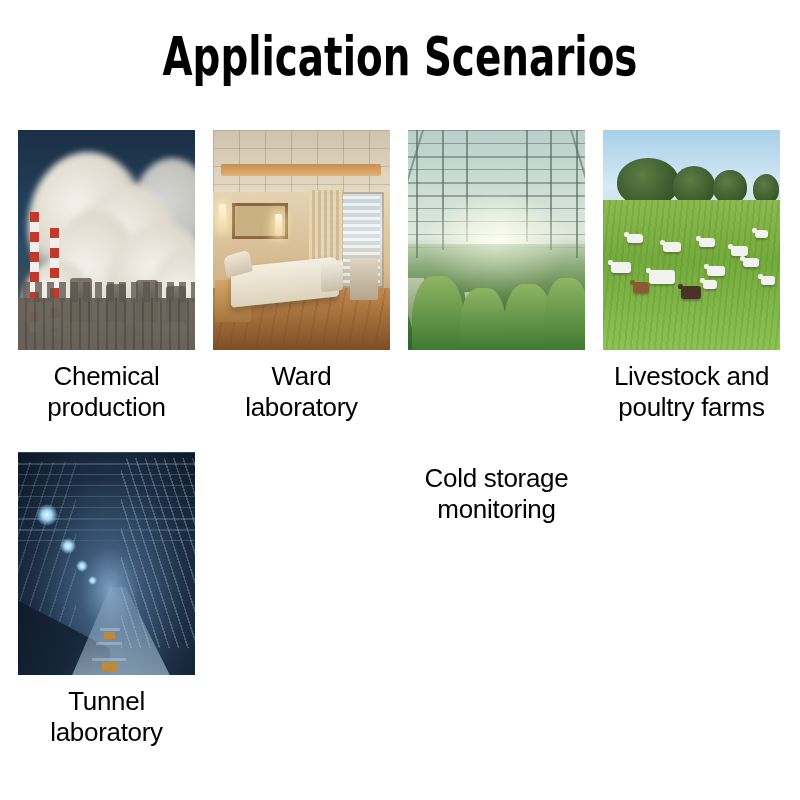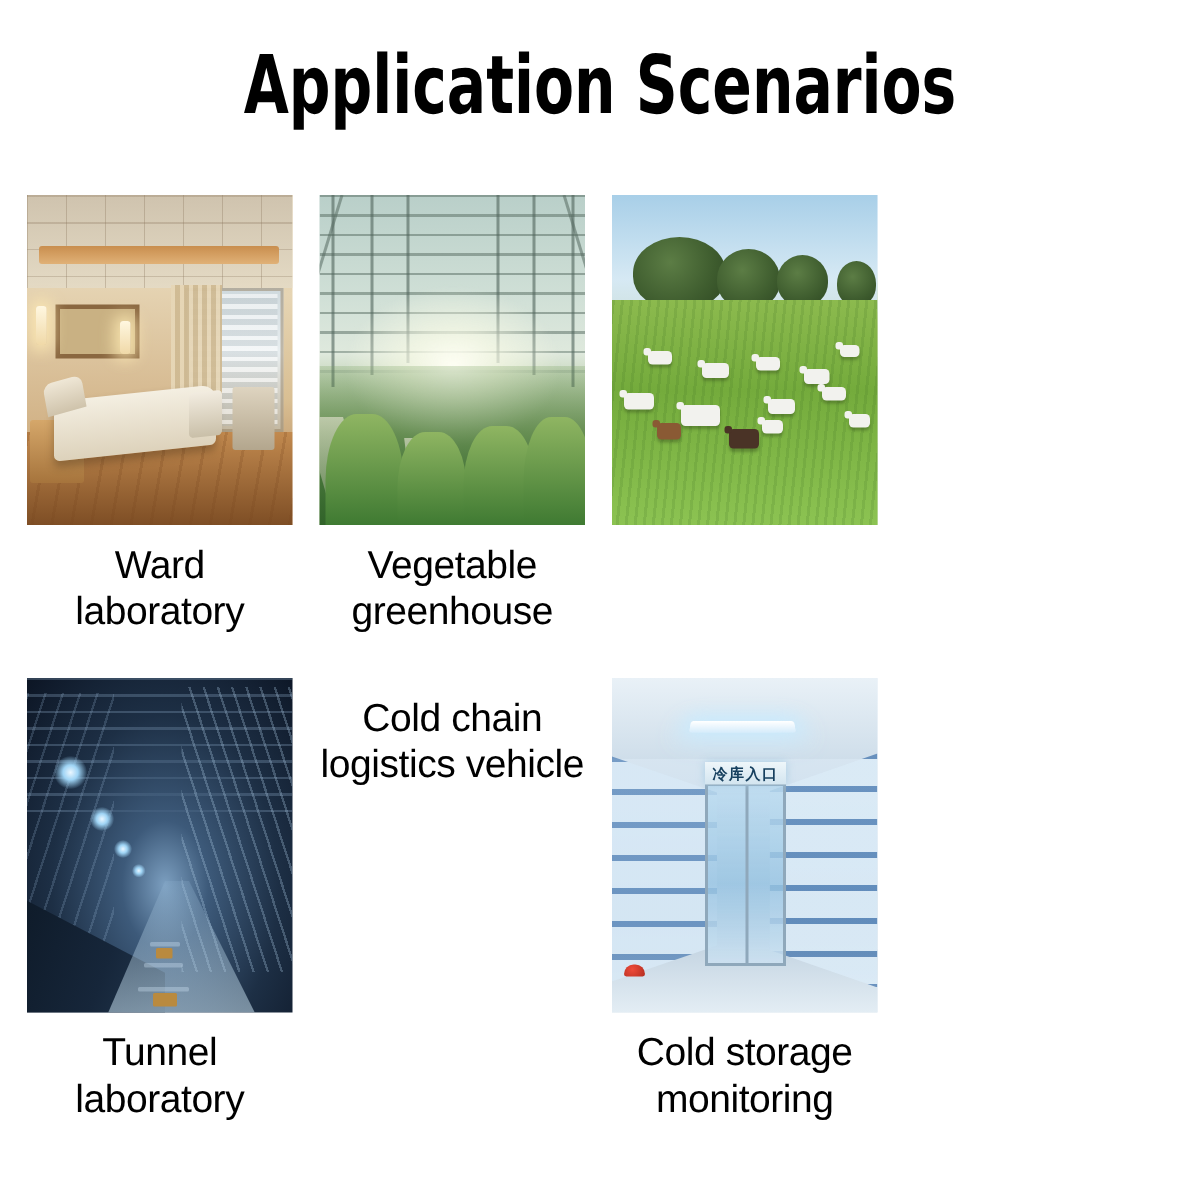--- a/index.html
+++ b/index.html
@@ -495,20 +495,40 @@
 </style>
 </head>
 <body>
 
 <div class="page">
 
   <div class="title">Application Scenarios</div>
 
   <div class="grid">
 
+    <div class="cell">
+      <div class="thumb img-chem">
+        <div class="chem-smoke cs5"></div>
+        <div class="chem-smoke cs1"></div>
+        <div class="chem-smoke cs2"></div>
+        <div class="chem-smoke cs3"></div>
+        <div class="chem-smoke cs4"></div>
+        <div class="chem-smoke cs6"></div>
+        <div class="chem-smoke cs7"></div>
+        <div class="cooltower ct1"></div>
+        <div class="cooltower ct2"></div>
+        <div class="cooltower ct3"></div>
+        <div class="cooltower ct4"></div>
+        <div class="stack st1"></div>
+        <div class="stack st2"></div>
+        <div class="chem-city"></div>
+      </div>
+      <div class="caption">Chemical
+production</div>
+    </div>
 
     <div class="cell">
       <div class="thumb img-ward">
         <div class="ward-ceiling"></div>
         <div class="ward-soffit"></div>
         <div class="ward-wallpanel"></div>
         <div class="ward-window"></div>
         <div class="ward-curtain"></div>
         <div class="ward-picture"></div>
         <div class="ward-lamp"></div>
@@ -535,22 +555,20 @@
         <div class="gh-diag" style="left:162px; transform:rotate(-17deg);"></div>
         <div class="gh-glow"></div>
         <div class="gh-rows"></div>
         <div class="gh-path" style="left:0px;  width:26px; height:72px; transform:skewX(16deg);"></div>
         <div class="gh-path" style="left:60px; width:16px; height:58px; transform:skewX(7deg);"></div>
         <div class="gh-bed" style="left:4px;   width:52px; height:74px;"></div>
         <div class="gh-bed" style="left:52px;  width:46px; height:62px;"></div>
         <div class="gh-bed" style="left:96px;  width:48px; height:66px;"></div>
         <div class="gh-bed" style="left:136px; width:46px; height:72px;"></div>
       </div>
-      <div class="caption">Vegetable
-greenhouse</div>
     </div>
 
     <div class="cell">
       <div class="thumb img-live">
         <div class="lv-sky"></div>
         <div class="lv-tree lv-t1"></div>
         <div class="lv-tree lv-t2"></div>
         <div class="lv-tree lv-t3"></div>
         <div class="lv-tree lv-t4"></div>
         <div class="lv-field"></div>
@@ -561,20 +579,22 @@
         <div class="cow" style="left:152px; top:100px; width:13px; height:8px;"></div>
         <div class="cow" style="left:8px;   top:132px; width:20px; height:11px;"></div>
         <div class="cow" style="left:46px;  top:140px; width:26px; height:14px;"></div>
         <div class="cow" style="left:104px; top:136px; width:18px; height:10px;"></div>
         <div class="cow" style="left:140px; top:128px; width:16px; height:9px;"></div>
         <div class="cow" style="left:158px; top:146px; width:14px; height:9px;"></div>
         <div class="cow cow-brown" style="left:30px; top:152px; width:16px; height:11px;"></div>
         <div class="cow cow-dark" style="left:78px; top:156px; width:20px; height:13px;"></div>
         <div class="cow" style="left:100px; top:150px; width:14px; height:9px;"></div>
       </div>
+      <div class="caption">Livestock and
+poultry farms</div>
     </div>
 
     <div class="row-gap-spacer"></div>
 
     <div class="cell">
       <div class="thumb thumb-r2 img-tunnel">
         <div class="tn-ceiling"></div>
         <div class="tn-wallR"></div>
         <div class="tn-wallL"></div>
         <div class="tn-platform"></div>
@@ -587,34 +607,22 @@
         <div class="tn-light tl1"></div>
         <div class="tn-light tl2"></div>
         <div class="tn-light tl3"></div>
         <div class="tn-light tl4"></div>
       </div>
       <div class="caption">Tunnel
 laboratory</div>
     </div>
 
     <div class="cell">
-      <div class="caption">Cold chain
-logistics vehicle</div>
     </div>
 
     <div class="cell">
-      <div class="thumb thumb-r2 img-store">
-        <div class="st-ceiling"></div>
-        <div class="st-tube"></div>
-        <div class="st-floor"></div>
-        <div class="st-shelfL"></div>
-        <div class="st-shelfR"></div>
-        <div class="st-door"></div>
-        <div class="st-sign">冷库入口</div>
-        <div class="st-helmet"></div>
-      </div>
       <div class="caption">Cold storage
 monitoring</div>
     </div>
 
 
   </div>
 </div>
 
 </body></html>

